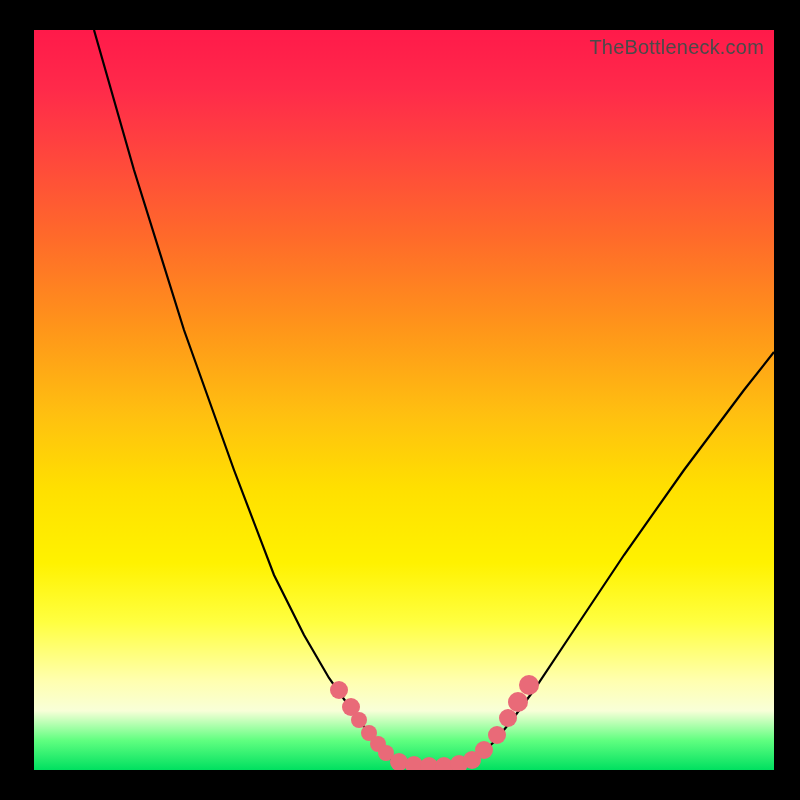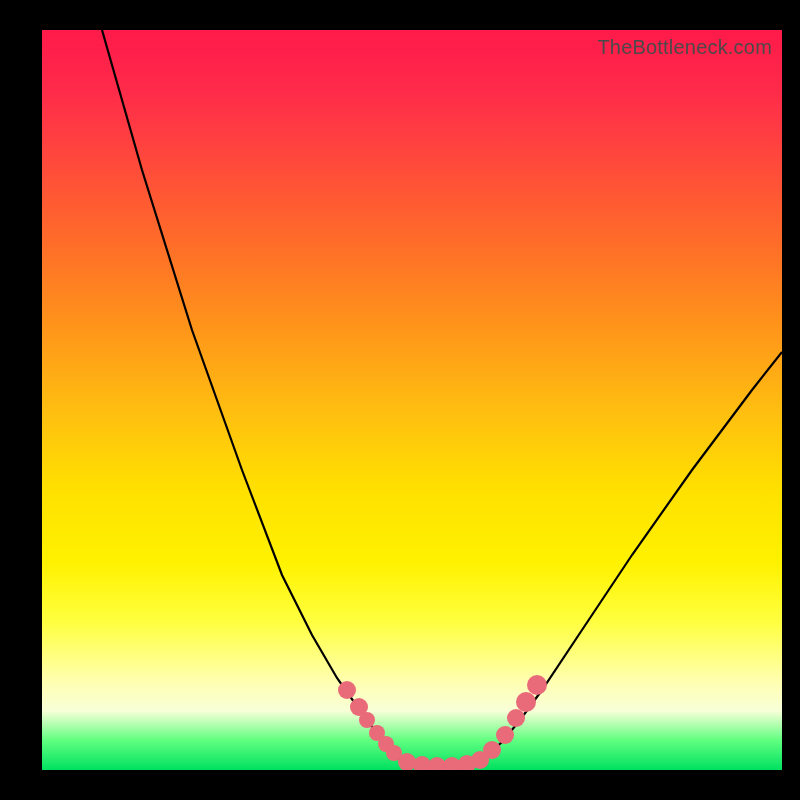--- a/index.html
+++ b/index.html
@@ -5,21 +5,21 @@
   * { margin: 0; padding: 0; box-sizing: border-box; }
   html, body { width: 800px; height: 800px; overflow: hidden; }
   .frame {
     width: 800px;
     height: 800px;
     background: #000;
     position: relative;
   }
   .plot-area {
     position: absolute;
-    left: 42px;
+    left: 34px;
     top: 30px;
     width: 740px;
     height: 740px;
     background: linear-gradient(to bottom,
       #ff1a4a 0%,
       #ff2a4a 8%,
       #ff4040 15%,
       #ff6a2a 28%,
       #ff941a 40%,
       #ffc010 52%,

